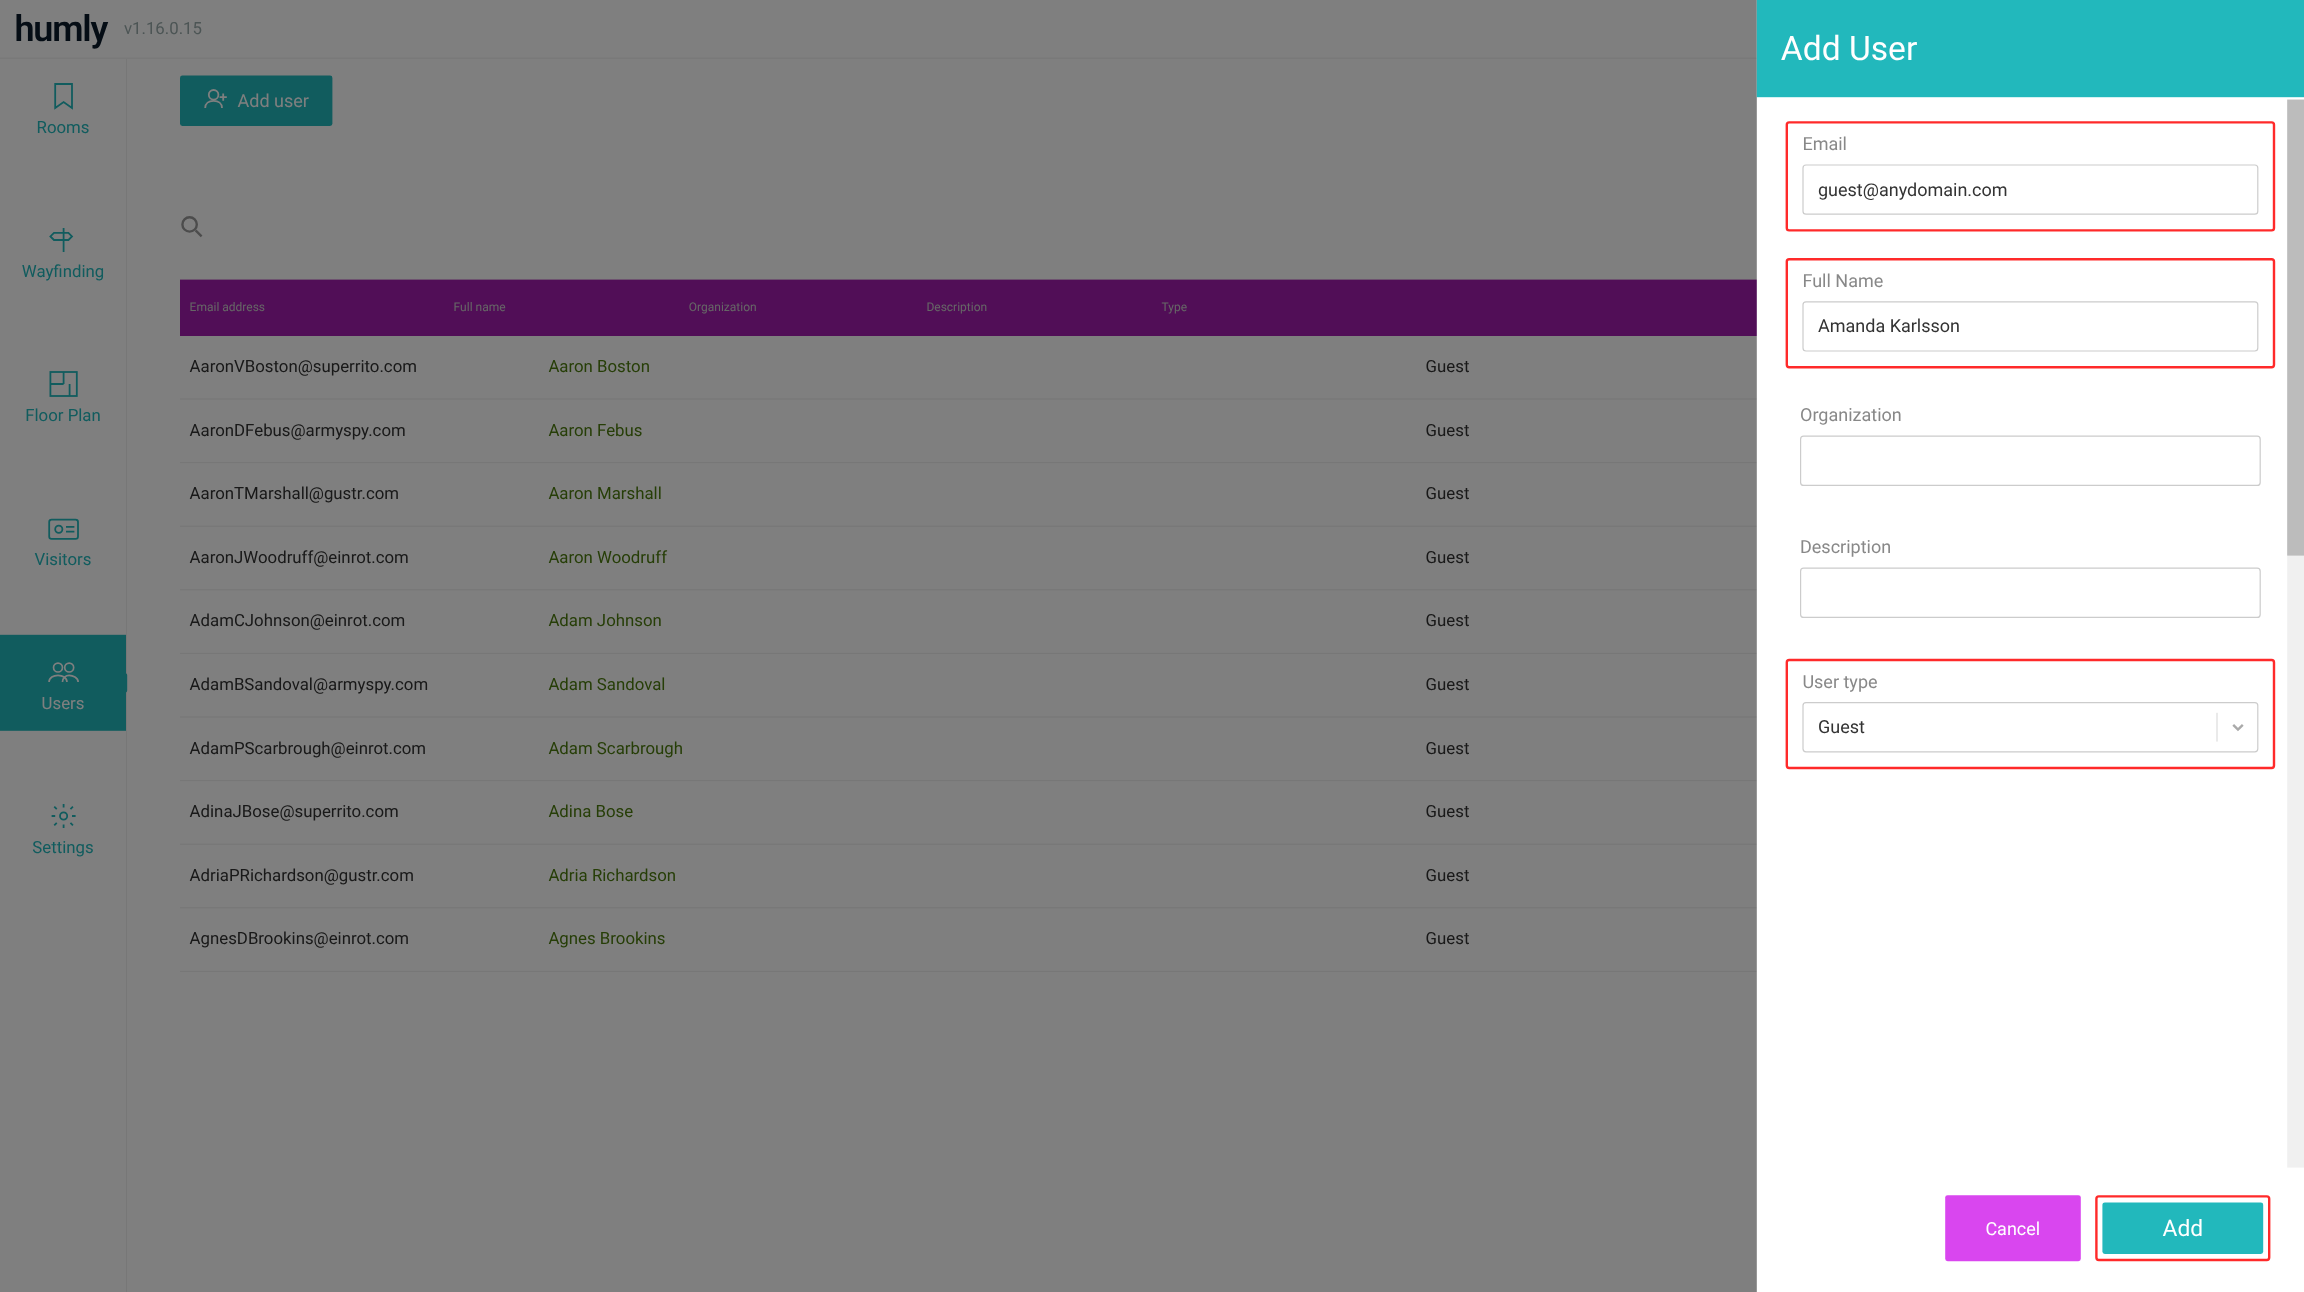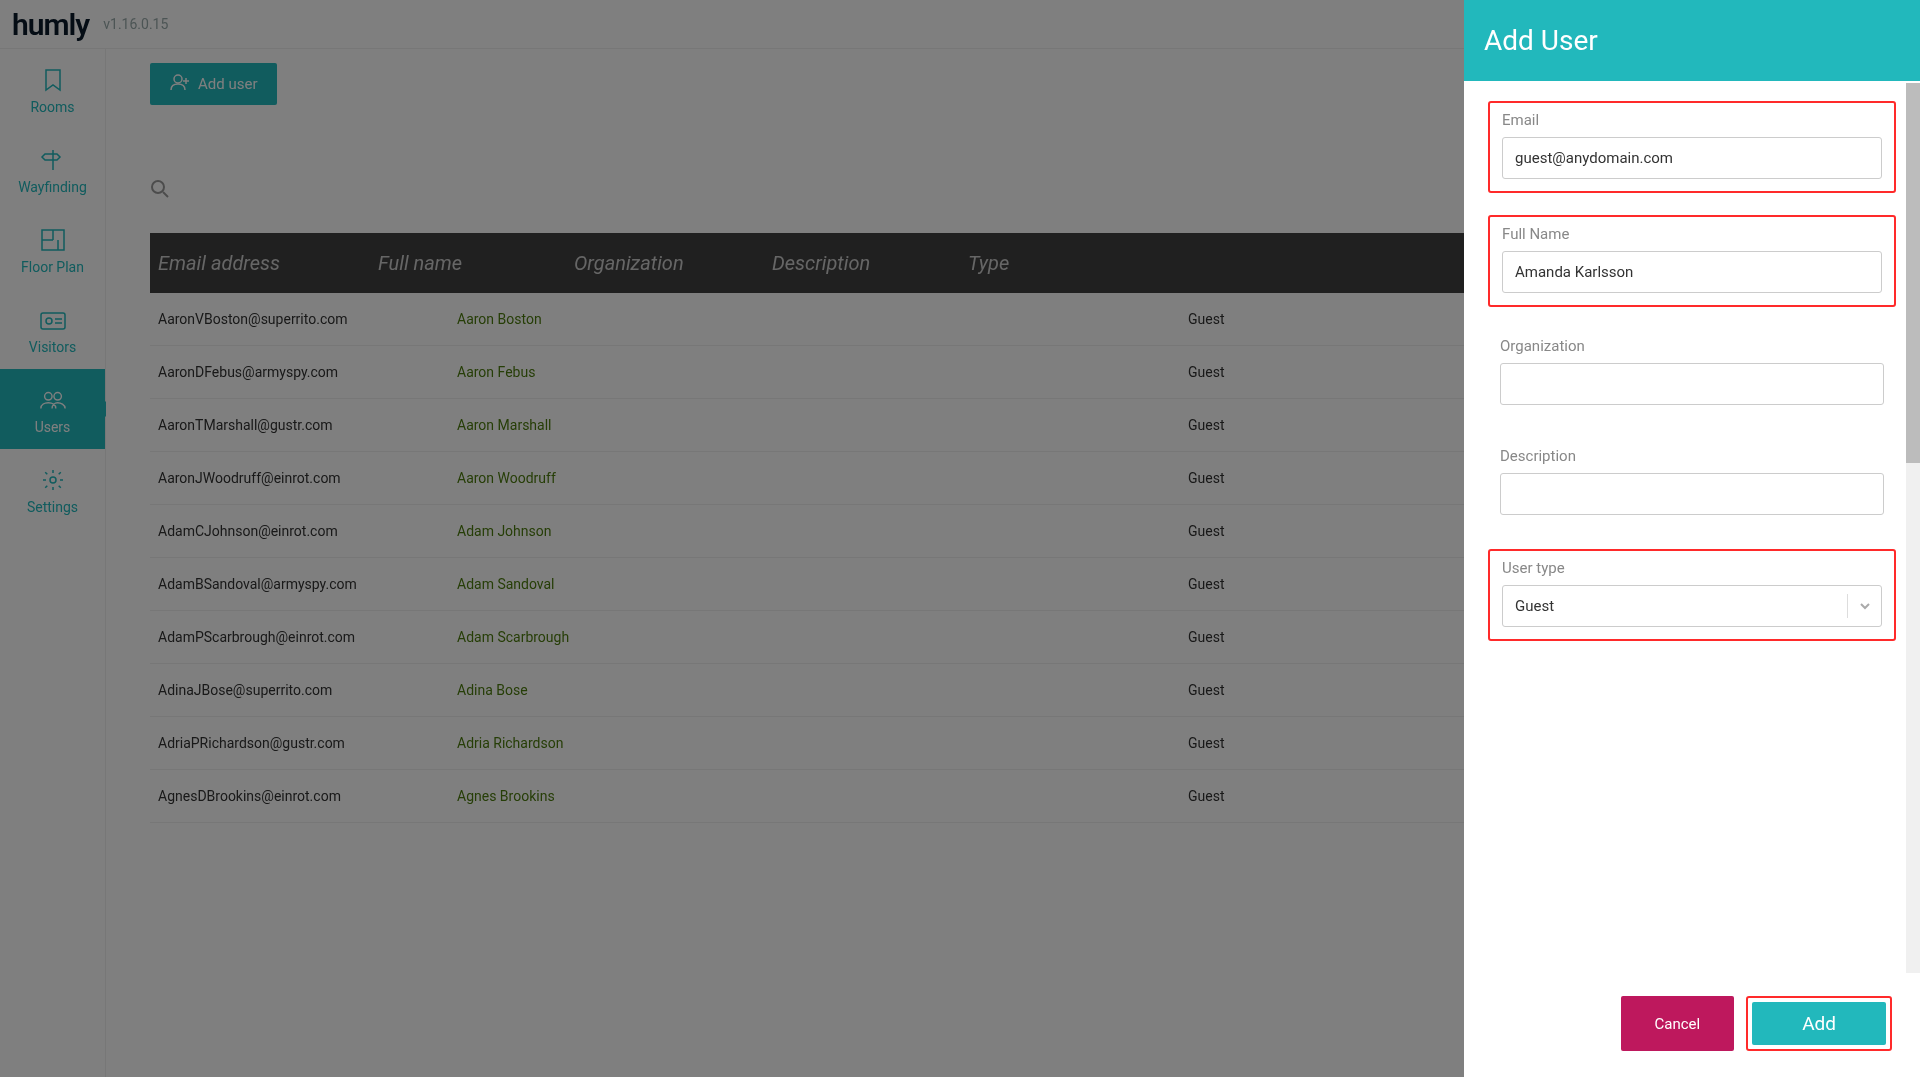--- a/index.html
+++ b/index.html
@@ -5,35 +5,35 @@
 * { margin: 0; padding: 0; box-sizing: border-box; font-family: -apple-system, BlinkMacSystemFont, "Segoe UI", Roboto, sans-serif; }
 html, body { width: 100%; height: 100%; overflow: hidden; }
 body { background: #fff; position: relative; }
 
 
 .header { height: 49px; display: flex; align-items: center; padding: 0 12px; border-bottom: 1px solid #eee; }
 .logo { font-size: 30px; font-weight: 600; color: #0a1a2a; letter-spacing: -1px; display: flex; align-items: center; }
 .version { margin-left: 14px; color: #9aa; font-size: 14px; }
 
 
-.sidebar { position: absolute; left: 0; top: 49px; width: 106px; bottom: 0; border-right: 1px solid #eee; background: #fff; display: flex; flex-direction: column; }
+.sidebar { position: absolute; left: 0; top: 49px; width: 106px; bottom: 0; border-right: 1px solid #eee; background: #fff; display: flex; flex-direction: column; gap: 40px; }
 .nav-item { display: flex; flex-direction: column; align-items: center; justify-content: center; padding: 18px 0 14px; cursor: pointer; color: #22b8bc; font-size: 14px; position: relative; }
 .nav-item.active { background: #22b8bc; color: #fff; }
 .nav-item.active::after { content: ""; position: absolute; right: -8px; top: 50%; transform: translateY(-50%); width: 0; height: 0; border-top: 8px solid transparent; border-bottom: 8px solid transparent; border-left: 8px solid #22b8bc; }
 .nav-icon { width: 28px; height: 26px; margin-bottom: 6px; display: flex; align-items: center; justify-content: center; }
 
 
 .main { position: absolute; left: 106px; top: 49px; right: 0; bottom: 0; background: #fff; padding: 0 0 0 44px; }
 .add-user-btn { margin-top: 14px; background: #22b8bc; color: #fff; border: none; padding: 10px 20px; font-size: 15px; border-radius: 2px; display: inline-flex; align-items: center; gap: 8px; cursor: pointer; }
 .search-bar { margin-top: 74px; display: flex; align-items: center; }
 .search-icon { color: #999; }
 
 
 .table { margin-top: 30px; margin-right: 40px; }
-.thead { background: #404040; color: #ccc; display: flex; padding: 18px 8px; font-size: 20px; font-style: italic; }
+.thead { background: #a21caf; color: #ccc; display: flex; padding: 18px 8px; font-size: 10px; }
 .th-email { width: 220px; padding-left: 0; }
 .th-name { width: 196px; }
 .th-org { width: 198px; }
 .th-desc { width: 196px; }
 .th-type { flex: 1; }
 .trow { display: flex; padding: 18px 8px; border-bottom: 1px solid #eee; font-size: 14px; color: #333; gap: 47px; }
 .td-email { width: 220px; }
 .td-name { width: 196px; font-weight: 400; color: #4d7c0f; margin-left: 32px; }
 .td-org { width: 198px; }
 .td-desc { width: 196px; }
@@ -46,21 +46,21 @@
 .drawer { position: absolute; right: 0; top: 0; width: 456px; bottom: 0; background: #fff; z-index: 20; display: flex; flex-direction: column; }
 .drawer-header { background: #22b8bc; color: #fff; padding: 24px 20px; font-size: 28px; }
 .drawer-body { flex: 1; overflow-y: auto; padding: 20px 24px; }
 .field-group { margin-bottom: 22px; padding: 8px 12px 12px; border-radius: 3px; }
 .field-group.hl { border: 2px solid #ff2a2a; }
 .field-label { color: #888; font-size: 15px; margin-bottom: 8px; display: block; }
 .field-input { width: 100%; border: 1px solid #ccc; border-radius: 3px; padding: 11px 12px; font-size: 15px; color: #333; }
 .select-wrap { position: relative; }
 .select-wrap .chev { position: absolute; right: 10px; top: 50%; transform: translateY(-50%); color: #aaa; pointer-events: none; border-left: 1px solid #ddd; padding-left: 10px; height: 24px; display: flex; align-items: center; }
 .drawer-footer { padding: 26px 28px; display: flex; justify-content: flex-end; gap: 12px; }
-.btn-cancel { background: #be185d; color: #fff; border: none; padding: 12px 34px; font-size: 15px; border-radius: 2px; cursor: pointer; }
+.btn-cancel { background: #d946ef; color: #fff; border: none; padding: 12px 34px; font-size: 15px; border-radius: 2px; cursor: pointer; }
 .btn-add-wrap { border: 2px solid #ff2a2a; padding: 4px; border-radius: 3px; }
 .btn-add { background: #22b8bc; color: #fff; border: none; padding: 10px 50px; font-size: 19px; border-radius: 2px; cursor: pointer; }
 .scroll-track { position: absolute; right: 0; top: 83px; bottom: 104px; width: 14px; background: #f0f0f0; }
 .scroll-thumb { background: #bcbcbc; width: 100%; height: 380px; border-radius: 0; }
 </style>
 </head>
 <body>
 
 <div class="header">
   <div class="logo">

